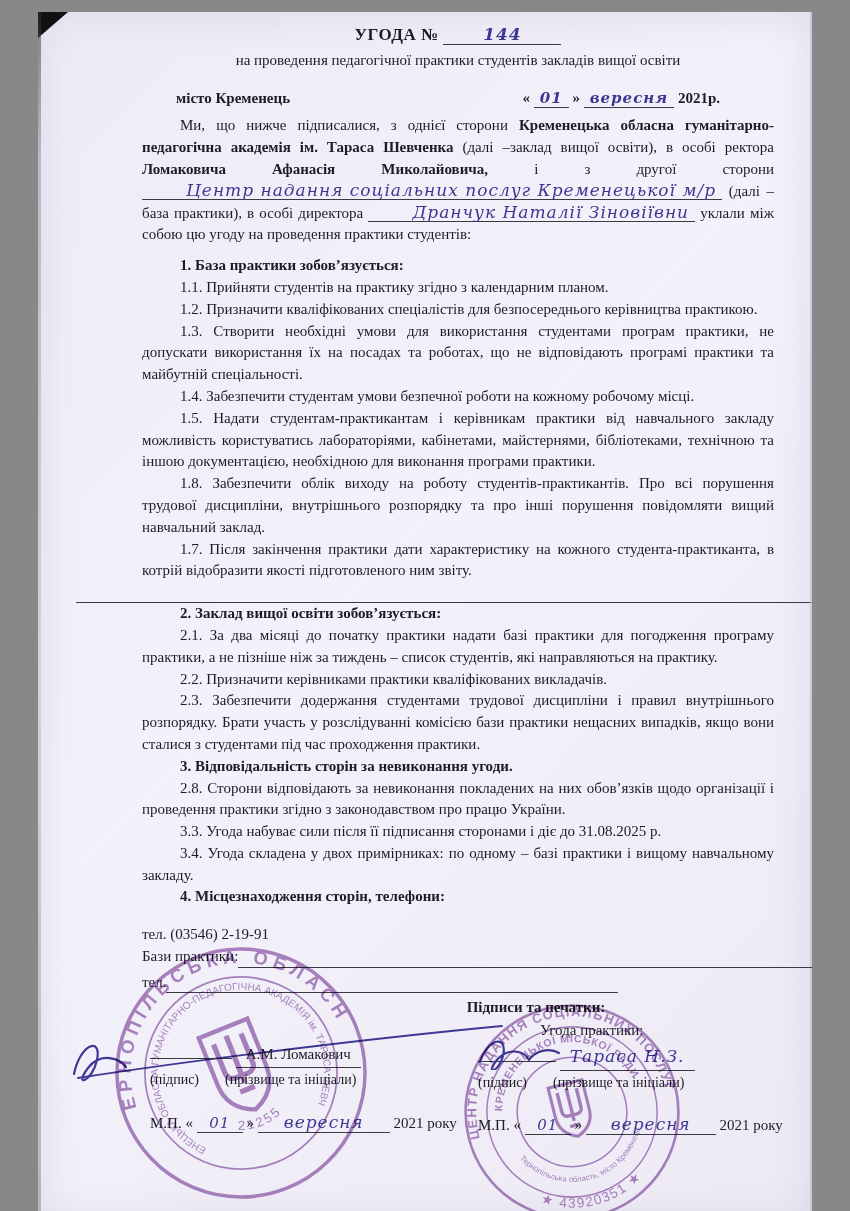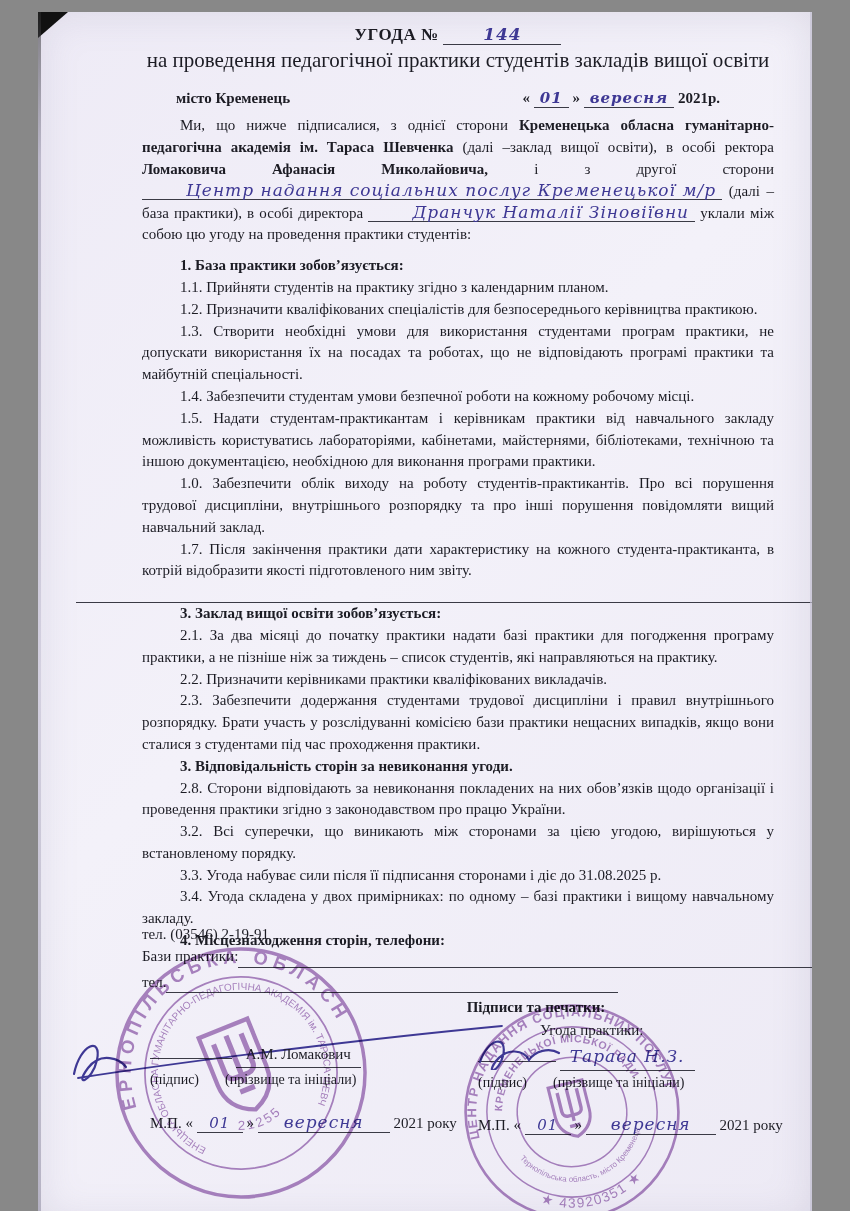--- a/index.html
+++ b/index.html
@@ -19,21 +19,21 @@
   .corner-tl{position:absolute;top:0;left:0;width:0;height:0;
     border-top:26px solid #111;border-right:30px solid transparent;}
   .edge-left{position:absolute;top:0;left:0;width:3px;height:100%;
     background:linear-gradient(#2b2b2b,#9a96ad 12%,#c4c0d4 55%,#8d8aa0);opacity:.55;}
   .edge-right{position:absolute;top:0;right:0;width:2px;height:100%;background:#c2bfd2;opacity:.7;}
   .edge-bottom{position:absolute;bottom:0;left:0;width:100%;height:5px;background:#d6d3e2;opacity:.8;}
 
   .title-row{text-align:center;font-weight:bold;font-size:17px;letter-spacing:.5px;}
   .num-underline{display:inline-block;min-width:118px;border-bottom:1.4px solid #3a3a45;
     text-align:center;line-height:18px;}
-  .subtitle{text-align:center;margin-top:4px;font-size:21px;}
+  .subtitle{text-align:center;margin-top:4px;font-size:15px;}
   .city-date{display:flex;justify-content:space-between;margin-top:16px;margin-bottom:6px;font-weight:bold;}
   .city{padding-left:34px;}
   .date-part{margin-right:54px;}
 
   .p{margin:0;text-align:justify;text-indent:38px;}
   .hd{font-weight:bold;}
   .sp-top{margin-top:9px;}
   b{font-weight:bold;}
 
   .hw{font-family:"DejaVu Serif", serif;font-style:italic;color:#3e3894;letter-spacing:1px;}
@@ -89,32 +89,31 @@
     </div>
 
     <p class="p"><span>Ми, що нижче підписалися, з однієї сторони </span><b>Кременецька обласна гуманітарно-педагогічна академія ім. Тараса Шевченка</b><span> (далі –заклад вищої освіти), в особі ректора </span><b>Ломаковича Афанасія Миколайовича,</b><span> і з другої сторони </span><span class="hw hw-big u">Центр надання соціальних послуг Кременецької м/р</span><span> (далі – база практики), в особі директора </span><span class="hw hw-big u">Дранчук Наталії Зіновіївни</span><span> уклали між собою цю угоду на проведення практики студентів:</span></p>
 
     <p class="p hd sp-top">1. База практики зобов’язується:</p>
     <p class="p">1.1. Прийняти студентів на практику згідно з календарним планом.</p>
     <p class="p">1.2. Призначити кваліфікованих спеціалістів для безпосереднього керівництва практикою.</p>
     <p class="p">1.3. Створити необхідні умови для використання студентами програм практики, не допускати використання їх на посадах та роботах, що не відповідають програмі практики та майбутній спеціальності.</p>
     <p class="p">1.4. Забезпечити студентам умови безпечної роботи на кожному робочому місці.</p>
     <p class="p">1.5. Надати студентам-практикантам і керівникам практики від навчального закладу можливість користуватись лабораторіями, кабінетами, майстернями, бібліотеками, технічною та іншою документацією, необхідною для виконання програми практики.</p>
-    <p class="p">1.0. Забезпечити облік виходу на роботу студентів-практикантів. Про всі порушення трудової дисципліни, внутрішнього розпорядку та про інші порушення повідомляти вищий навчальний заклад.</p>
+    <p class="p">1.8. Забезпечити облік виходу на роботу студентів-практикантів. Про всі порушення трудової дисципліни, внутрішнього розпорядку та про інші порушення повідомляти вищий навчальний заклад.</p>
     <p class="p">1.7. Після закінчення практики дати характеристику на кожного студента-практиканта, в котрій відобразити якості підготовленого ним звіту.</p>
     <div class="full-underline"></div>
 
-    <p class="p hd">3. Заклад вищої освіти зобов’язується:</p>
+    <p class="p hd">2. Заклад вищої освіти зобов’язується:</p>
     <p class="p">2.1. За два місяці до початку практики надати базі практики для погодження програму практики, а не пізніше ніж за тиждень – список студентів, які направляються на практику.</p>
     <p class="p">2.2. Призначити керівниками практики кваліфікованих викладачів.</p>
     <p class="p">2.3. Забезпечити додержання студентами трудової дисципліни і правил внутрішнього розпорядку. Брати участь у розслідуванні комісією бази практики нещасних випадків, якщо вони сталися з студентами під час проходження практики.</p>
 
     <p class="p hd">3. Відповідальність сторін за невиконання угоди.</p>
     <p class="p">2.8. Сторони відповідають за невиконання покладених на них обов’язків щодо організації і проведення практики згідно з законодавством про працю України.</p>
-    <p class="p">3.2. Всі суперечки, що виникають між сторонами за цією угодою, вирішуються у встановленому порядку.</p>
     <p class="p">3.3. Угода набуває сили після її підписання сторонами і діє до 31.08.2025 р.</p>
     <p class="p">3.4. Угода складена у двох примірниках: по одному – базі практики і вищому навчальному закладу.</p>
 
     <p class="p hd">4. Місцезнаходження сторін, телефони:</p>
   </div>
 
   <div class="footer">
     <p class="p" style="text-indent:0;">тел. (03546) 2-19-91</p>
     <p class="p" style="text-indent:0;display:flex;align-items:flex-end;">
       <span>Бази практики:</span>

